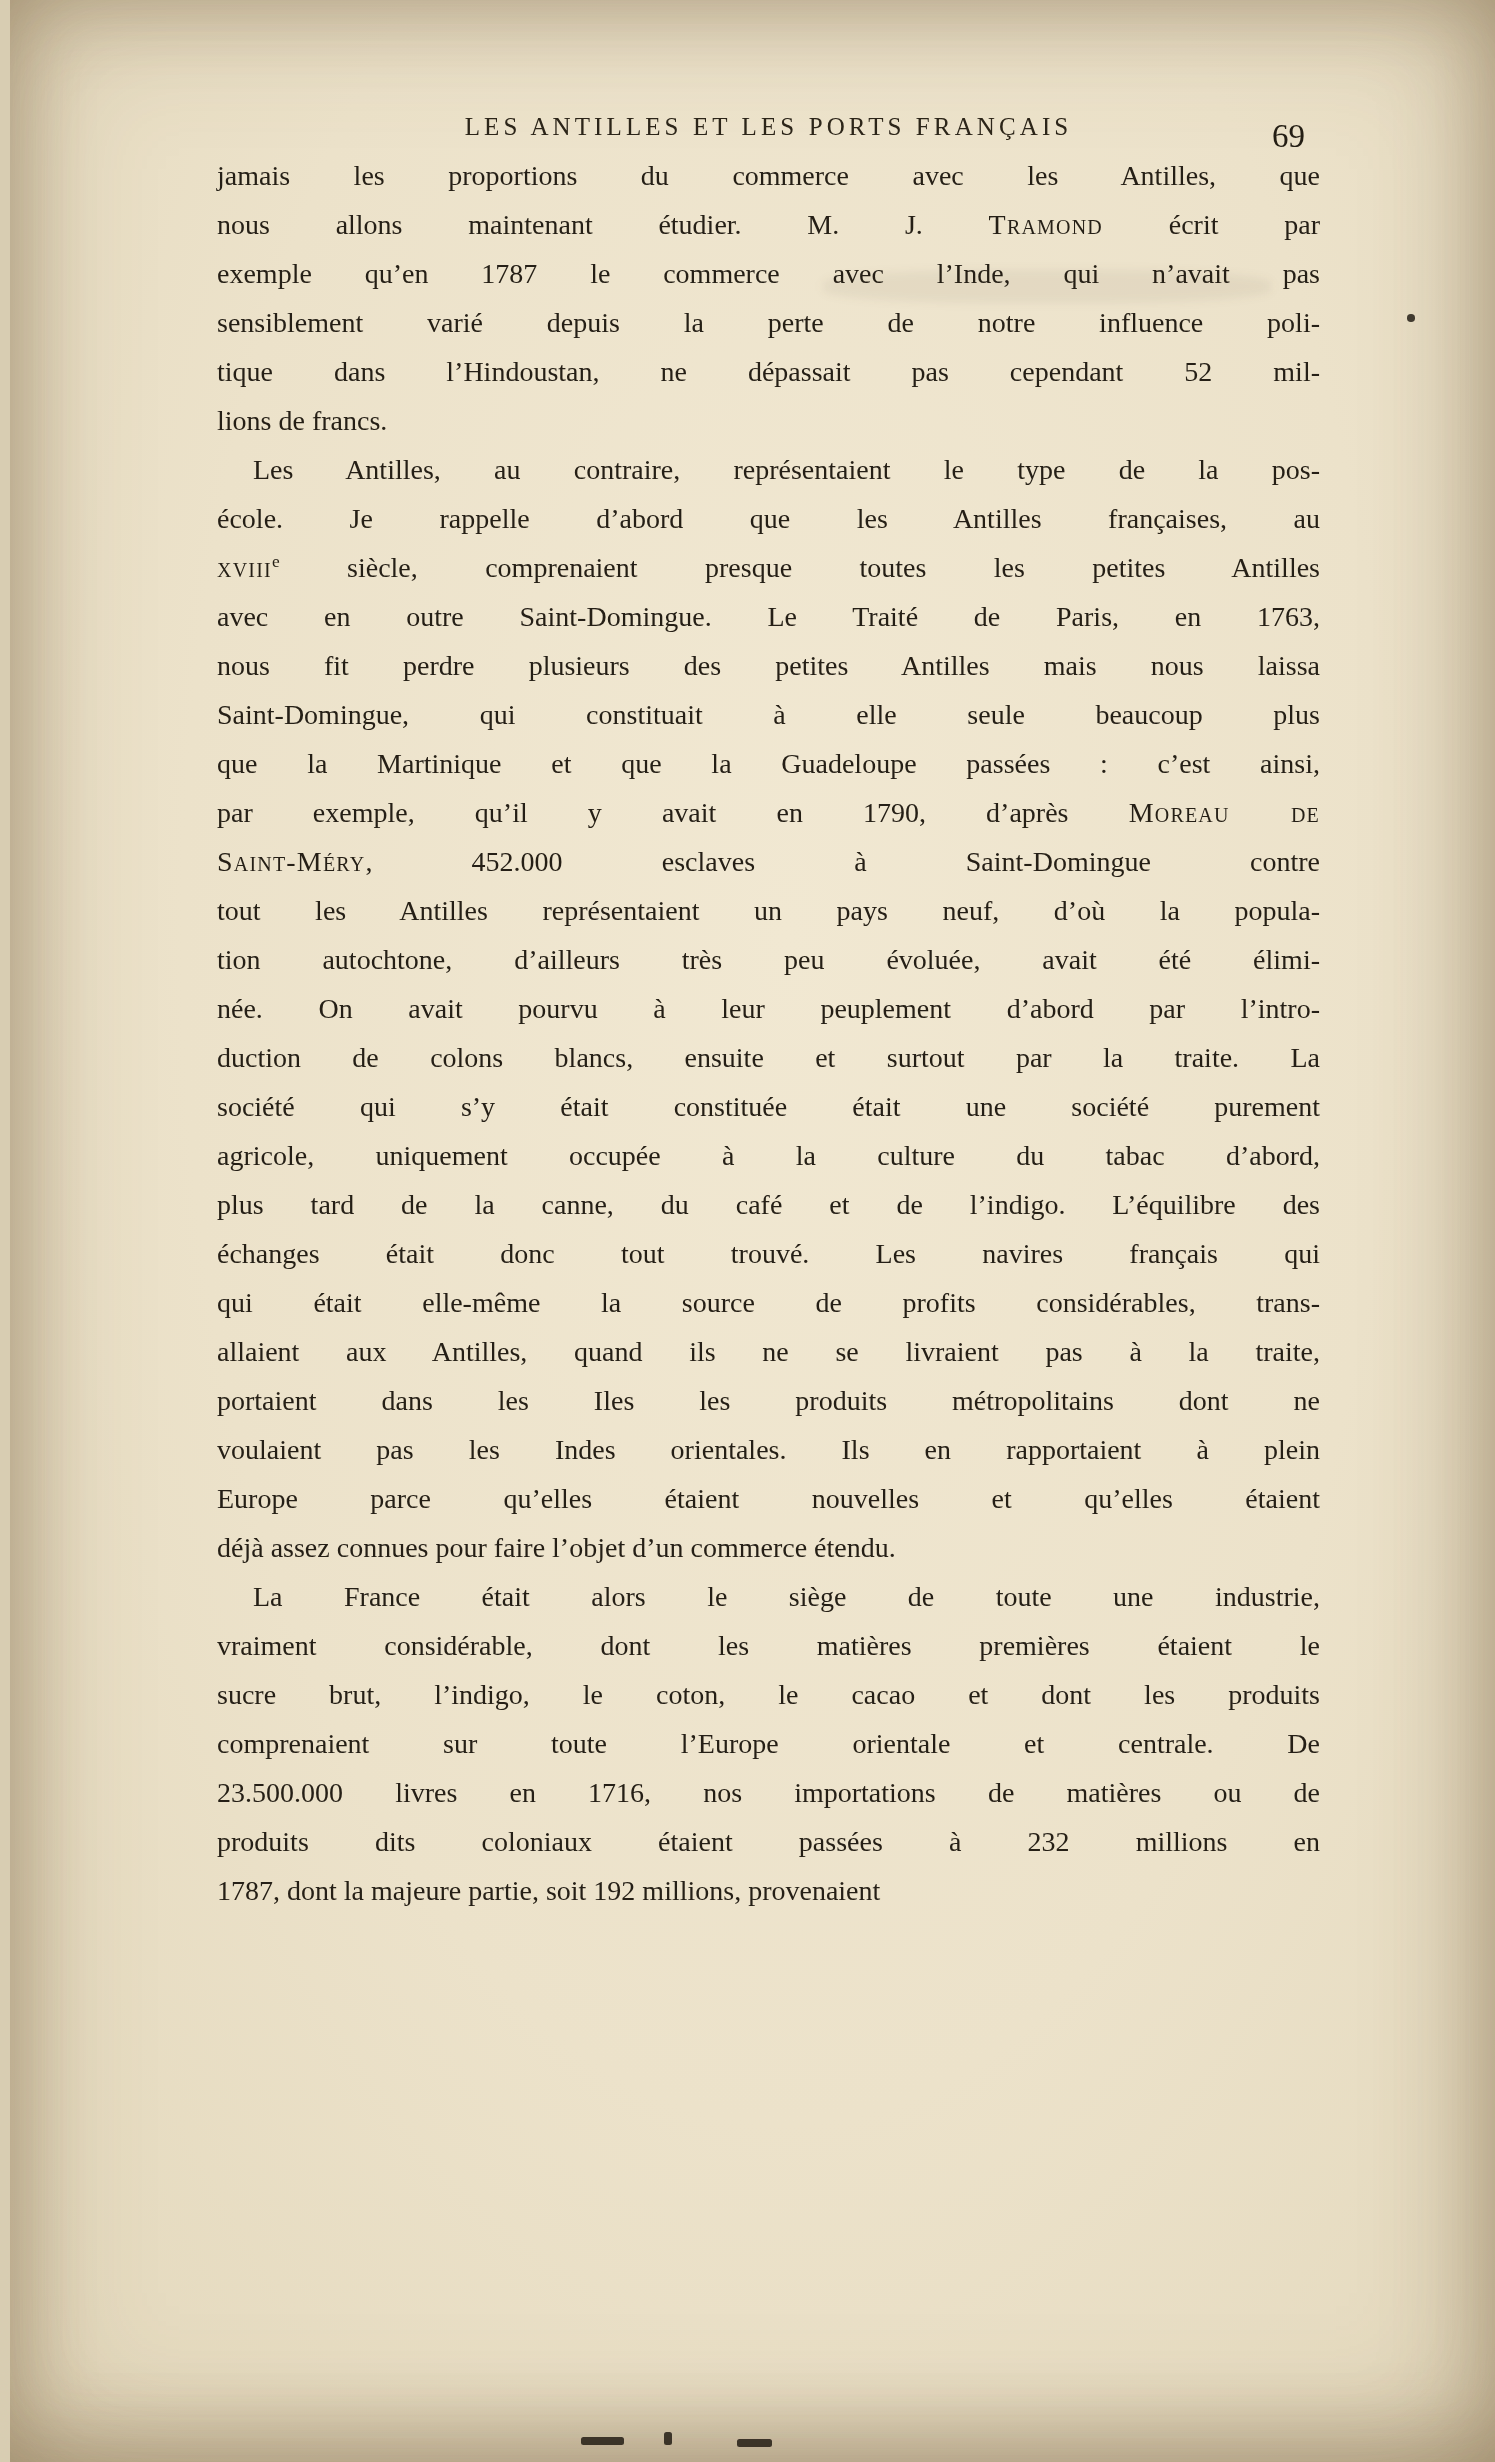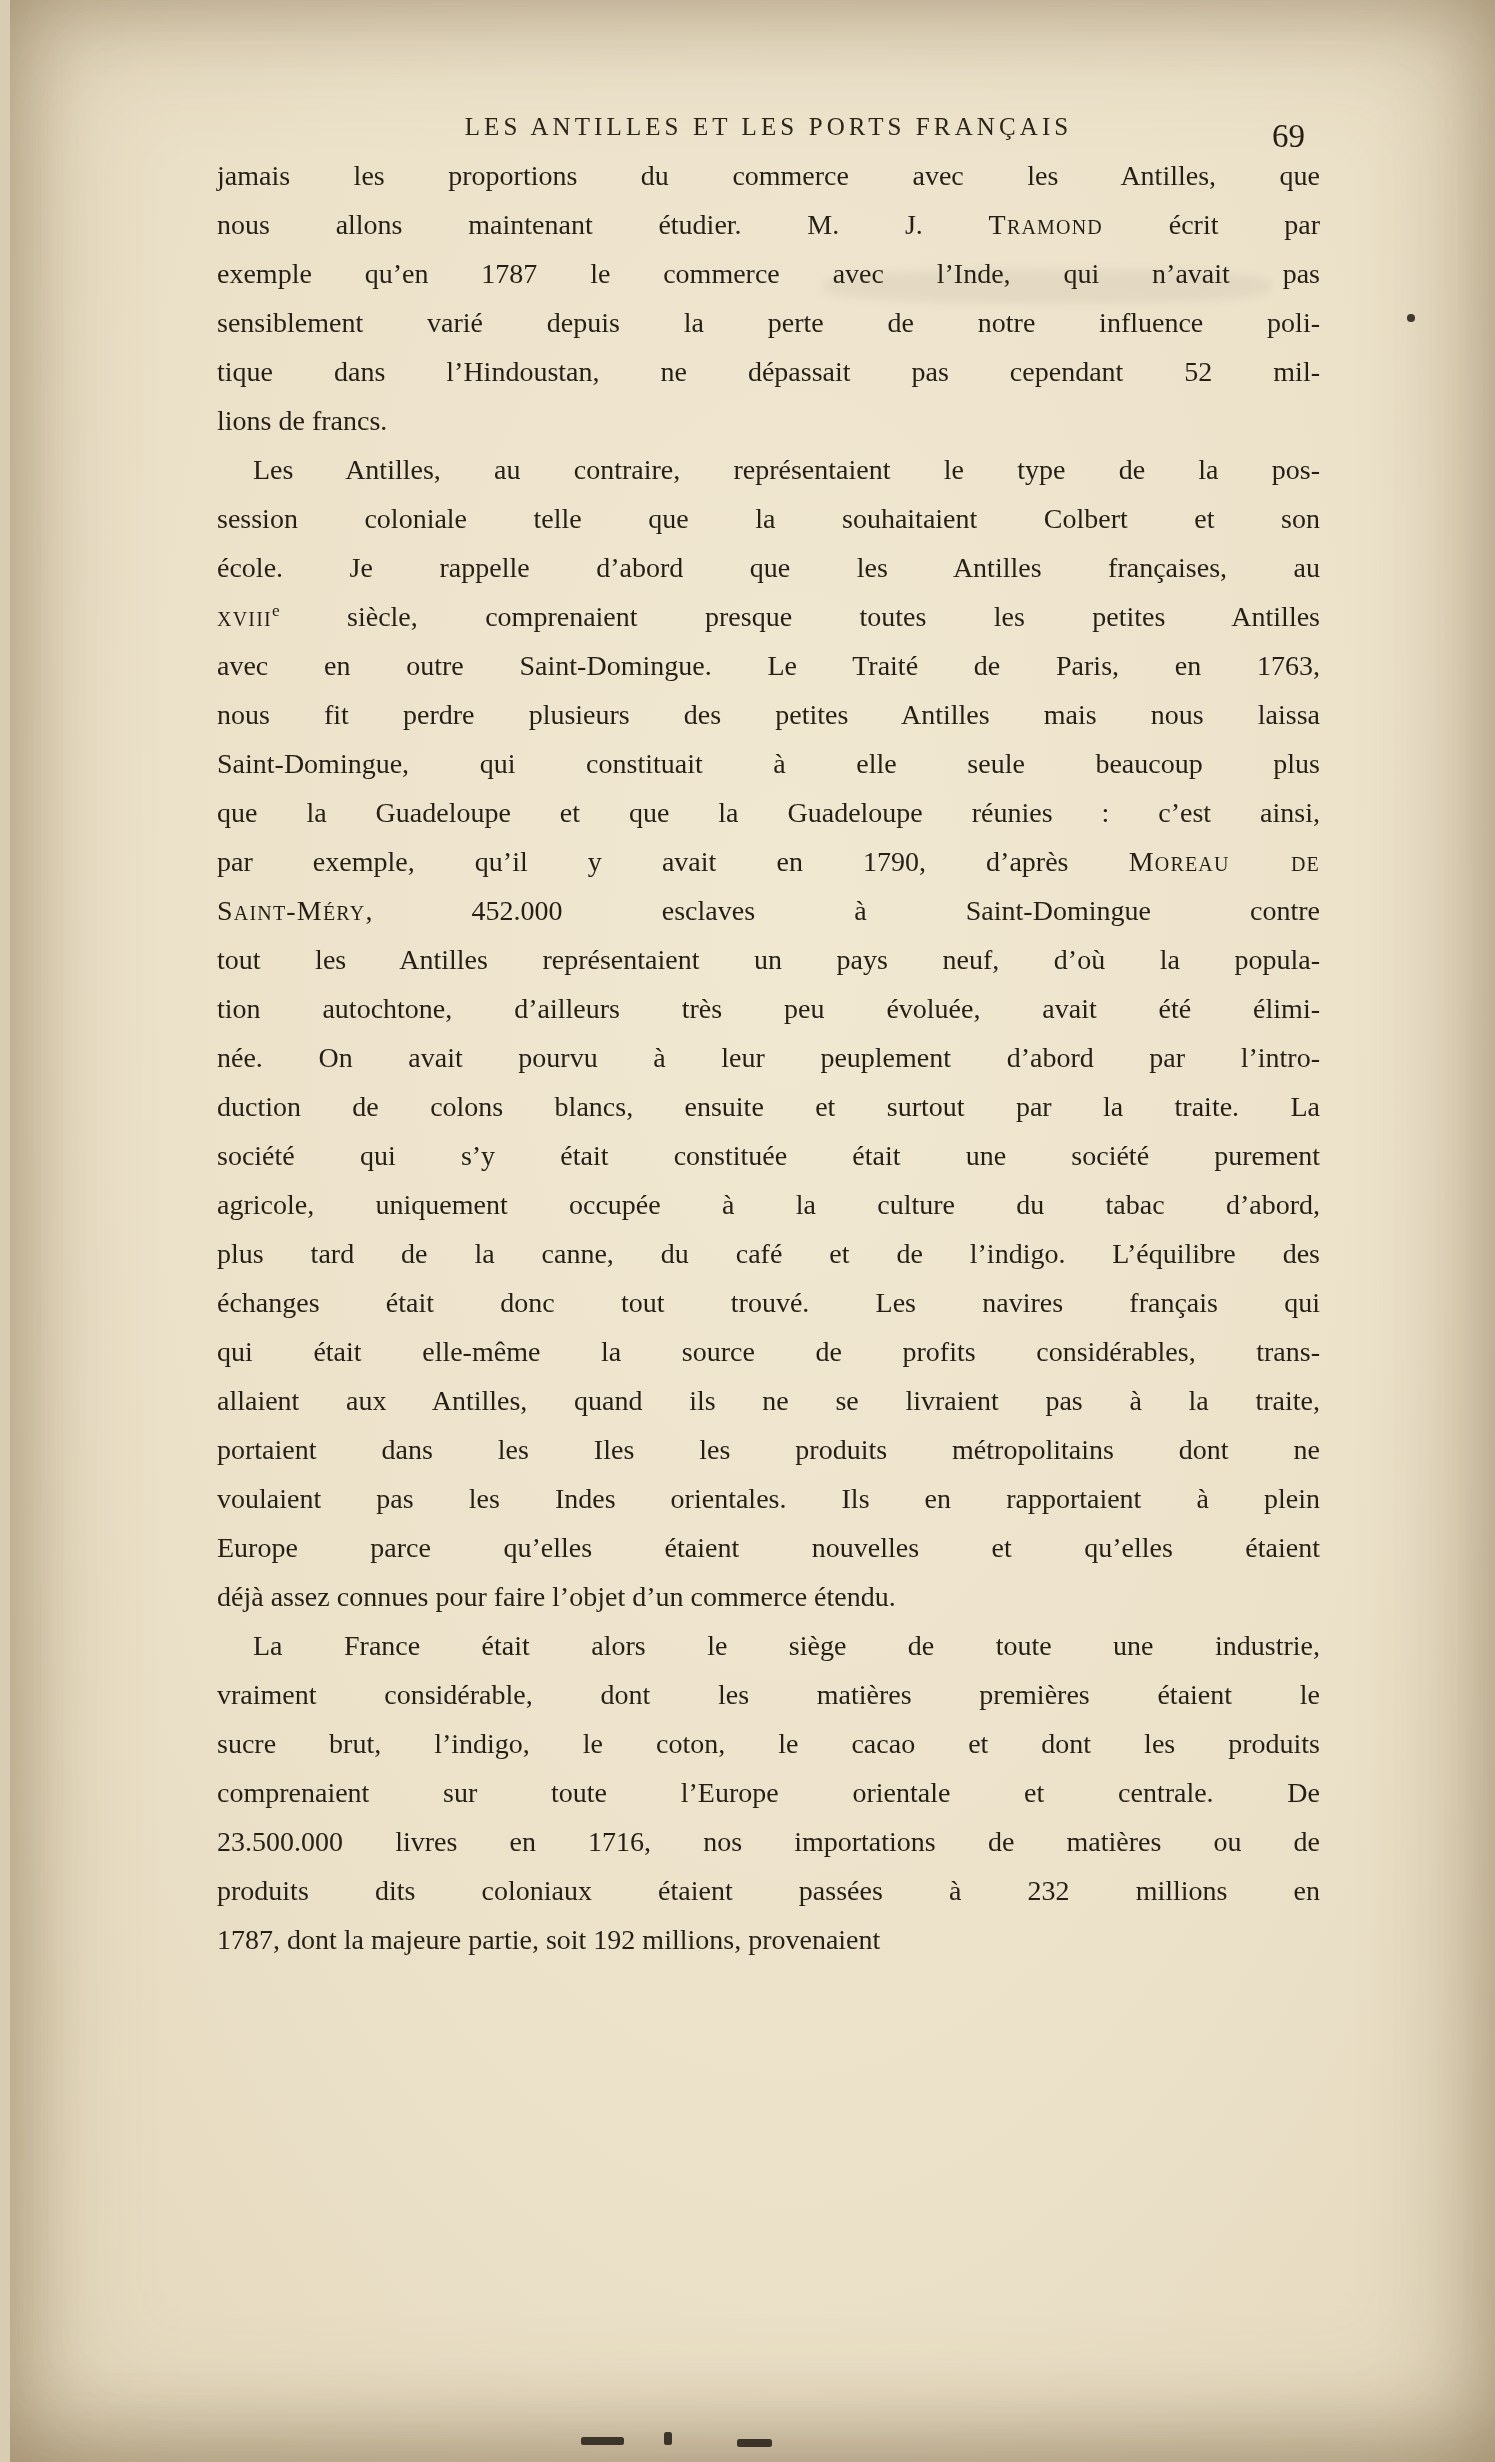--- a/index.html
+++ b/index.html
@@ -109,27 +109,26 @@
   </div>
 
   <div class="text-block">
       <div class="line">jamais les proportions du commerce avec les Antilles, que</div>
       <div class="line">nous allons maintenant étudier. M. J. <span class="sc">Tramond</span> écrit par</div>
       <div class="line">exemple qu’en 1787 le commerce avec l’Inde, qui n’avait pas</div>
       <div class="line">sensiblement varié depuis la perte de notre influence poli-</div>
       <div class="line">tique dans l’Hindoustan, ne dépassait pas cependant 52 mil-</div>
       <div class="line last">lions de francs.</div>
       <div class="line indent">Les Antilles, au contraire, représentaient le type de la pos-</div>
-      <div class="line">session coloniale telle que la souhaitaient Colbert et son</div>
       <div class="line">école. Je rappelle d’abord que les Antilles françaises, au</div>
       <div class="line"><span class="sc">xviii</span><sup>e</sup> siècle, comprenaient presque toutes les petites Antilles</div>
       <div class="line">avec en outre Saint-Domingue. Le Traité de Paris, en 1763,</div>
       <div class="line">nous fit perdre plusieurs des petites Antilles mais nous laissa</div>
       <div class="line">Saint-Domingue, qui constituait à elle seule beaucoup plus</div>
-      <div class="line">que la Guadeloupe et que la Guadeloupe réunies : c’est ainsi,</div>
+      <div class="line">que la Martinique et que la Guadeloupe passées : c’est ainsi,</div>
       <div class="line">par exemple, qu’il y avait en 1790, d’après <span class="sc">Moreau de</span></div>
       <div class="line"><span class="sc">Saint-Méry</span>, 452.000 esclaves à Saint-Domingue contre</div>
       <div class="line">tout les Antilles représentaient un pays neuf, d’où la popula-</div>
       <div class="line">tion autochtone, d’ailleurs très peu évoluée, avait été élimi-</div>
       <div class="line">née. On avait pourvu à leur peuplement d’abord par l’intro-</div>
       <div class="line">duction de colons blancs, ensuite et surtout par la traite. La</div>
       <div class="line">société qui s’y était constituée était une société purement</div>
       <div class="line">agricole, uniquement occupée à la culture du tabac d’abord,</div>
       <div class="line">plus tard de la canne, du café et de l’indigo. L’équilibre des</div>
       <div class="line">échanges était donc tout trouvé. Les navires français qui</div>

